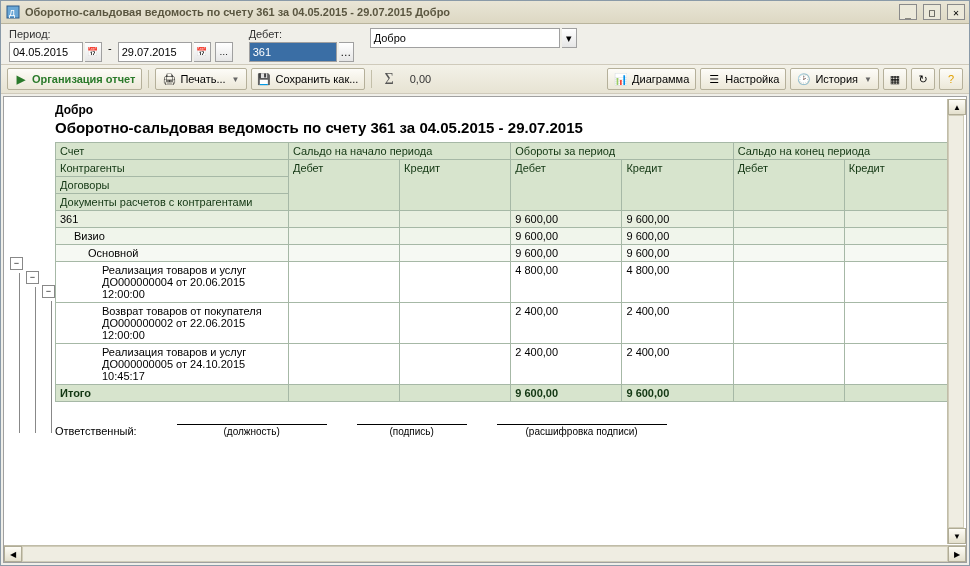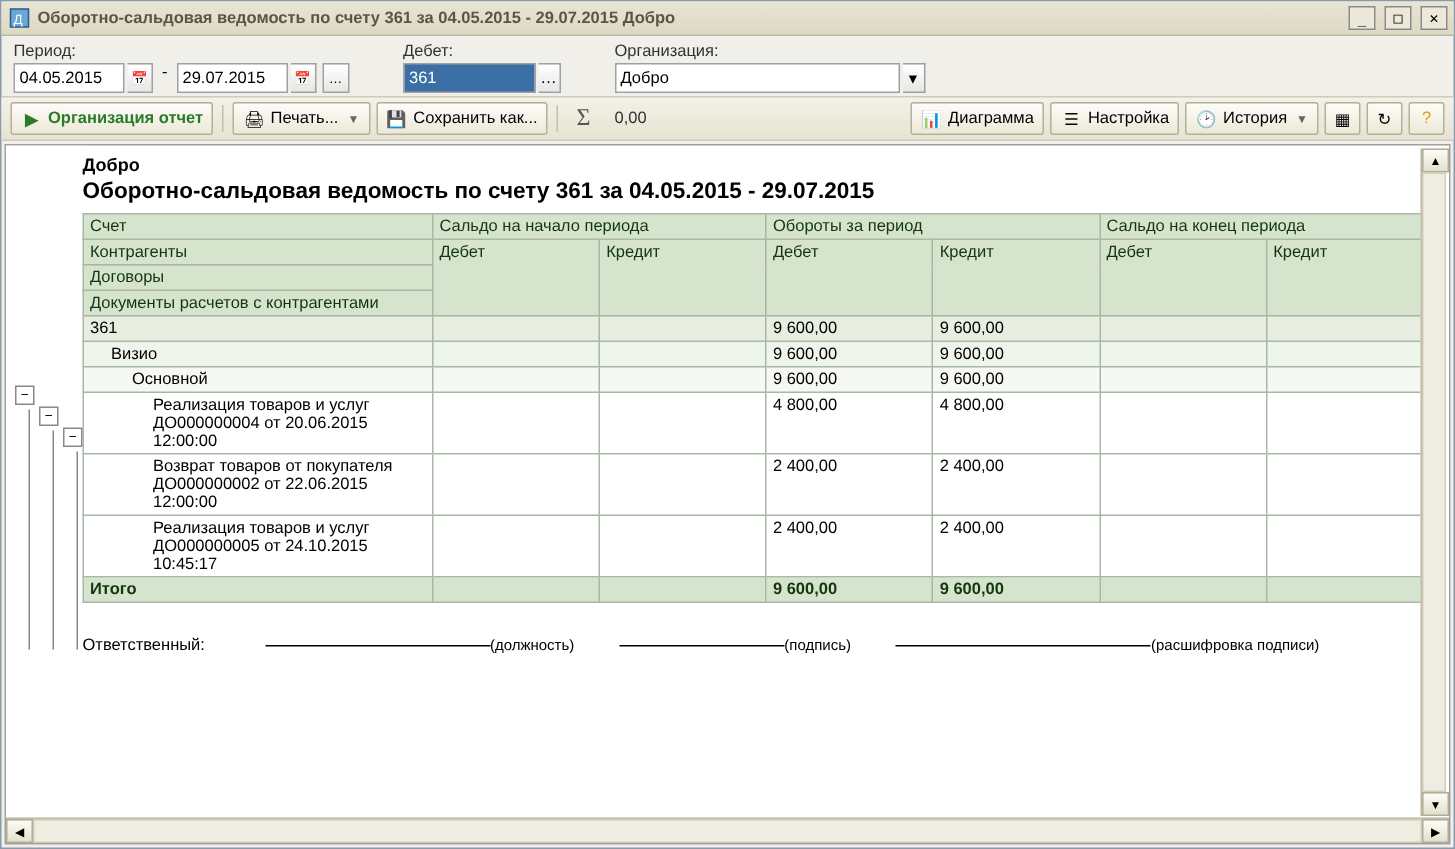--- a/index.html
+++ b/index.html
@@ -2,21 +2,21 @@
 <html><head>
 <meta charset="utf-8">
 <style>
   html,body{margin:0;padding:0;font-family:Arial,sans-serif;font-size:11px;color:#000;background:#fff}
   .window{width:970px;height:566px;border:1px solid #8a9aa8;box-sizing:border-box;display:flex;flex-direction:column;background:#f0efe9}
   .titlebar{height:22px;background:linear-gradient(#e9e5d6,#ddd8c3);display:flex;align-items:center;padding:0 4px;border-bottom:1px solid #b9b49d}
   .titlebar .t-icon{width:16px;height:16px;margin-right:4px;display:inline-flex;align-items:center;justify-content:center}
   .titlebar .t-text{font-weight:bold;color:#5a5640;flex:1}
   .winbtns{display:flex;gap:6px}
   .winbtn{width:16px;height:14px;border:1px solid #8a8a8a;background:#ece9da;display:flex;align-items:center;justify-content:center;font-size:10px;font-family:monospace}
-  .params{padding:4px 8px 2px;display:flex;align-items:flex-start;gap:36px}
+  .params{padding:4px 8px 2px;display:flex;align-items:flex-start;gap:16px}
   .pgroup{display:flex;flex-direction:column;gap:2px}
   .plabel{color:#333}
   .prow{display:flex;align-items:flex-start;gap:2px}
   .dateinp{width:66px;height:18px;border:1px solid #a0a0a0;background:#fff;padding:0 3px;display:flex;align-items:center}
   .dbtn{width:16px;height:18px;border:1px solid #a0a0a0;border-left:none;background:linear-gradient(#fff,#e6e6e6);display:flex;align-items:center;justify-content:center;font-size:9px}
   .acct{width:80px;height:18px;border:1px solid #a0a0a0;background:#3a6ea5;color:#fff;padding:0 3px;display:flex;align-items:center}
   .acct-dd{width:14px;height:18px;border:1px solid #a0a0a0;border-left:none;background:linear-gradient(#fff,#e6e6e6);display:flex;align-items:center;justify-content:center}
   .org{width:182px;height:18px;border:1px solid #a0a0a0;background:#fff;padding:0 3px;display:flex;align-items:center}
   .toolbar{height:28px;border-top:1px solid #cfcabb;border-bottom:1px solid #cfcabb;background:linear-gradient(#f3f1e8,#e7e3d3);display:flex;align-items:center;padding:0 6px;gap:4px}
   .tb-left{display:flex;align-items:center;gap:4px}
@@ -36,32 +36,32 @@
   .g-line{width:1px;background:#888;margin-left:5px}
   .gwrap{display:flex;align-items:flex-start}
   .content{flex:1;padding:4px 10px 4px 0}
   .doc-title{font-weight:bold;font-size:12px;margin:2px 0}
   .doc-h1{font-weight:bold;font-size:15px;margin:2px 0 6px}
   .meta{margin:2px 0}
   .meta td{padding:0 6px 2px 0;vertical-align:top}
   table.rep{border-collapse:collapse;width:100%;margin-top:4px}
   table.rep td,table.rep th{border:1px solid #a6b8a6;padding:2px 4px;font-size:11px;text-align:left;vertical-align:top}
   table.rep th{background:#d7e4cd;font-weight:normal;color:#123612}
-  .hdr{background:#fca5a5;color:#123612}
+  .hdr{background:#701a75;color:#123612}
   .num{text-align:right}
   .lvl0{background:#e8efe0}
   .lvl1{background:#f0f5eb}
   .lvl2{background:#f6f9f3}
   .tot{background:#d7e4cd;font-weight:bold;color:#123612}
   .indent1{padding-left:18px!important}
   .indent2{padding-left:32px!important}
   .indent3{padding-left:46px!important}
   .sign{margin-top:22px;display:flex;gap:30px;align-items:flex-end}
   .sign .lbl{margin-right:10px}
-  .sig-field{display:flex;flex-direction:row;align-items:center}
+  .sig-field{display:flex;flex-direction:column;align-items:center}
   .sig-line{border-top:1px solid #000;width:150px;height:0}
   .sig-cap{font-size:10px;margin-top:1px}
   .scroll-h{height:16px;background:#e9e7dc;border-top:1px solid #c0bca8;display:flex;align-items:center}
   .sbtn{width:16px;height:14px;border:1px solid #b0ac96;background:linear-gradient(#fdfcf6,#e4e0cd);display:flex;align-items:center;justify-content:center;font-size:8px}
   .strack{flex:1;height:14px;background:#efede2;border:1px solid #d0ccb8;margin:0 0}
   .scroll-v{position:absolute;right:2px;top:2px;bottom:18px;width:16px;background:#e9e7dc;border-left:1px solid #c0bca8;display:flex;flex-direction:column}
   .svtrack{flex:1;background:#efede2;border:1px solid #d0ccb8}
 </style>
 </head>
 <body>
@@ -102,21 +102,20 @@
     <div class="pgroup">
       <span class="plabel">Дебет:</span>
       <div class="prow">
         <div class="acct">
             <span>361</span>
           </div>
         <div class="acct-dd">…</div>
       </div>
     </div>
     <div class="pgroup">
-      <span class="plabel">Организация:</span>
       <div class="prow">
         <div class="org">
             <span>Добро</span>
           </div>
         <div class="acct-dd">▾</div>
       </div>
     </div>
   </div>
 
   <div class="toolbar">

